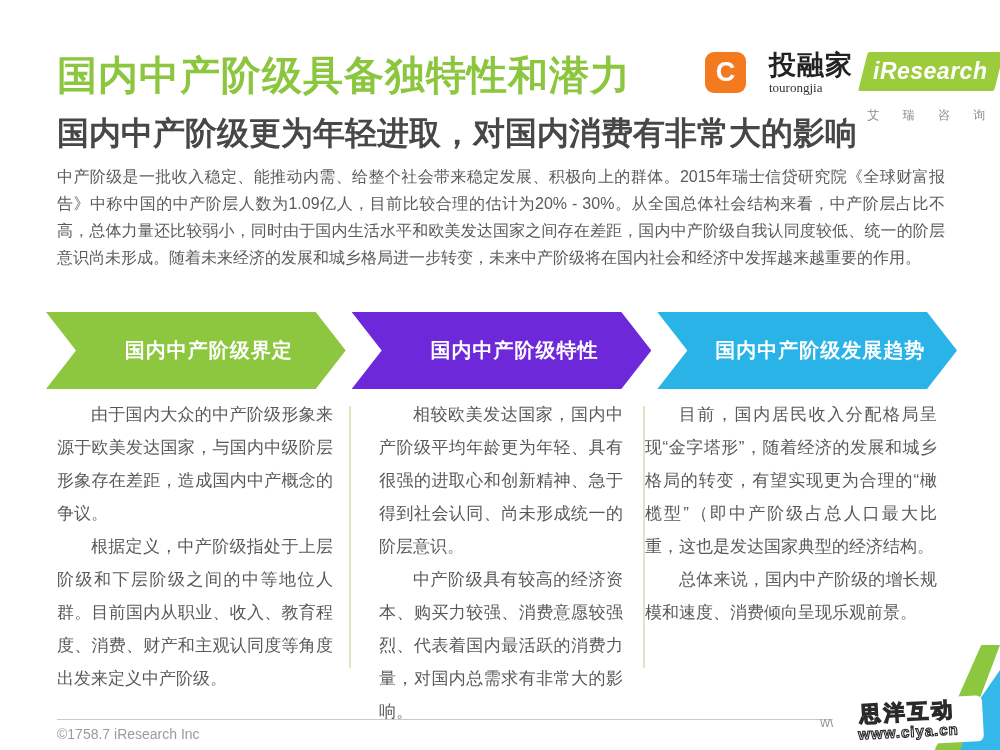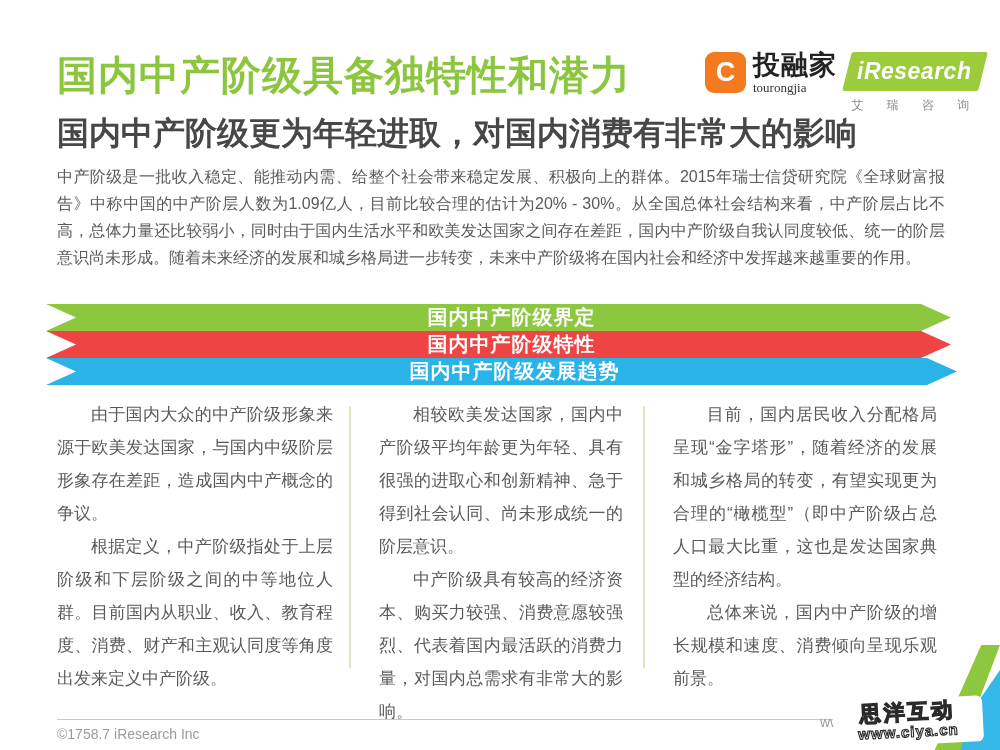--- a/index.html
+++ b/index.html
@@ -6,52 +6,52 @@
   body{font-family:"Liberation Sans","DejaVu Sans",sans-serif;background:#ffffff;}
   .page{position:relative;width:1000px;height:750px;background:#ffffff;overflow:hidden;}
 
   
   .title{position:absolute;left:57px;top:48px;margin:0;font-size:40px;font-weight:bold;
          color:#8CC63F;letter-spacing:1px;white-space:nowrap;}
   .logos{position:absolute;left:705px;top:52px;display:flex;align-items:flex-start;}
   .trj{display:flex;align-items:flex-start;}
   .trj-box{width:41px;height:41px;background:#F47A20;border-radius:9px;color:#ffffff;
            font-size:27px;font-weight:bold;display:flex;align-items:center;justify-content:center;}
-  .trj-txt{margin-left:7px;line-height:1;}
+  .trj-txt{margin-left:23px;line-height:1;}
   .trj-name{font-size:27px;font-weight:bold;color:#222222;letter-spacing:1px;}
   .trj-sub{font-size:13px;color:#333333;margin-top:2px;font-family:"Liberation Serif","DejaVu Serif",serif;}
   .irs{margin-left:10px;}
   .irs-flag{background:#9CCB3B;transform:skewX(-14deg);padding:6px 12px 6px 10px;border-radius:2px;}
   .irs-flag span{display:inline-block;transform:skewX(14deg);color:#ffffff;font-size:23px;
                  font-weight:bold;font-style:italic;letter-spacing:0.5px;}
-  .irs-cn{margin-top:6px;text-align:center;color:#8a8a8a;font-size:12px;letter-spacing:10px;}
+  .irs-cn{margin-top:16px;text-align:center;color:#8a8a8a;font-size:12px;letter-spacing:10px;}
 
   .subtitle{position:absolute;left:57px;top:112px;margin:0;font-size:32px;font-weight:bold;
             color:#474747;white-space:nowrap;}
 
   .intro{position:absolute;left:57px;top:163px;width:888px;margin:0;font-size:16px;
          color:#5a5a5a;line-height:27px;text-align:justify;}
 
   
-  .banners{position:absolute;left:46px;top:304px;width:911px;height:77px;display:flex;flex-direction:column;}
+  .banners{position:absolute;left:46px;top:312px;width:911px;height:77px;display:flex;}
   .banner{flex:1;margin-right:6px;display:flex;align-items:center;justify-content:center;
           clip-path:polygon(0 0,calc(100% - 30px) 0,100% 50%,calc(100% - 30px) 100%,0 100%,30px 50%);}
   .banner:last-child{margin-right:0;}
   .banner span{color:#ffffff;font-size:20px;font-weight:bold;letter-spacing:1px;padding-left:26px;}
   .b1{background:#8DC63F;}
-  .b2{background:#ef4444;}
+  .b2{background:#6d28d9;}
   .b3{background:#29B3E7;}
 
   
   .columns{position:absolute;left:57px;top:398px;width:886px;display:flex;}
   .col{width:292px;box-sizing:border-box;}
   .col p{margin:0;font-size:17px;color:#595959;line-height:33px;text-indent:2em;text-align:justify;}
   .col-1{padding-right:16px;}
   .col-2{padding:0 20px 0 28px;}
-  .col-3{padding-left:28px;}
+  .col-3{}
   .vdiv{width:2px;background:#dce8c4;margin-top:8px;height:262px;}
 
   
   .source{position:absolute;left:57px;top:693px;font-size:13px;color:#8c8c8c;}
   .hline{position:absolute;left:57px;top:719px;width:800px;height:1px;background:#c9c9c9;}
   .copyright{position:absolute;left:57px;top:726px;font-size:14px;color:#9b9b9b;}
   .site{position:absolute;left:820px;top:714px;font-size:14px;color:#9b9b9b;}
 
   
   .corner-blue{position:absolute;left:940px;top:670px;width:60px;height:80px;background:#33B8E9;

